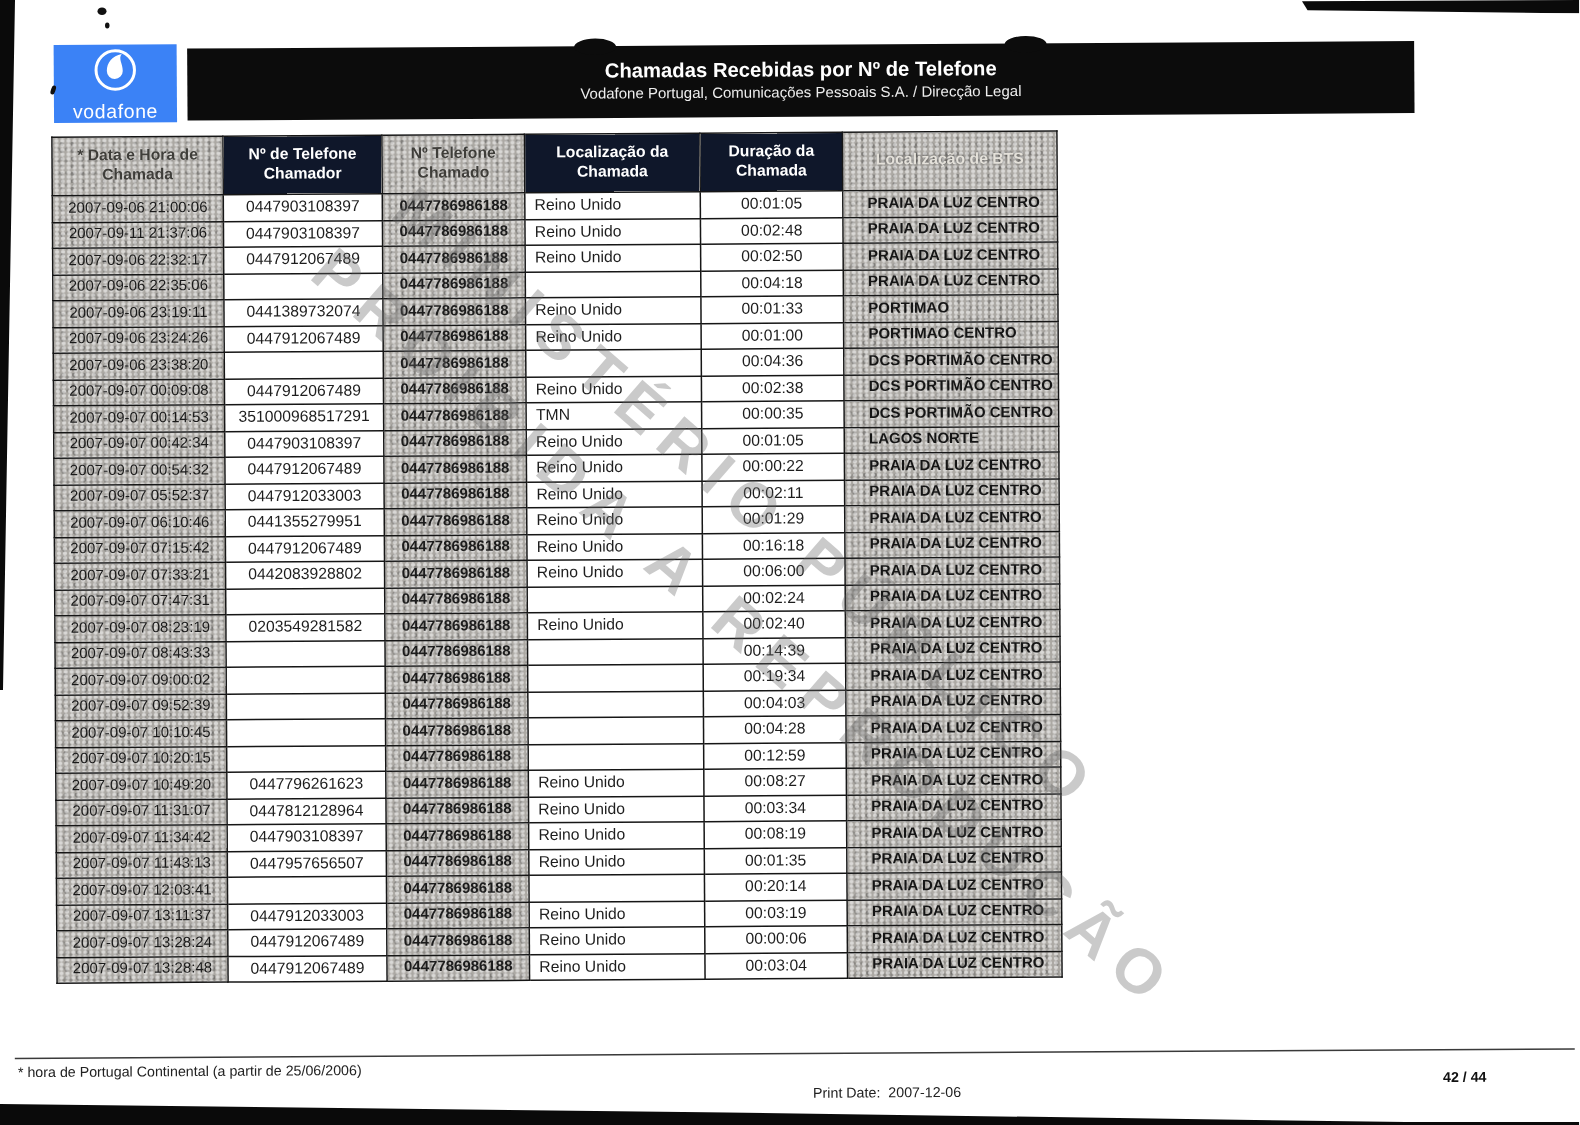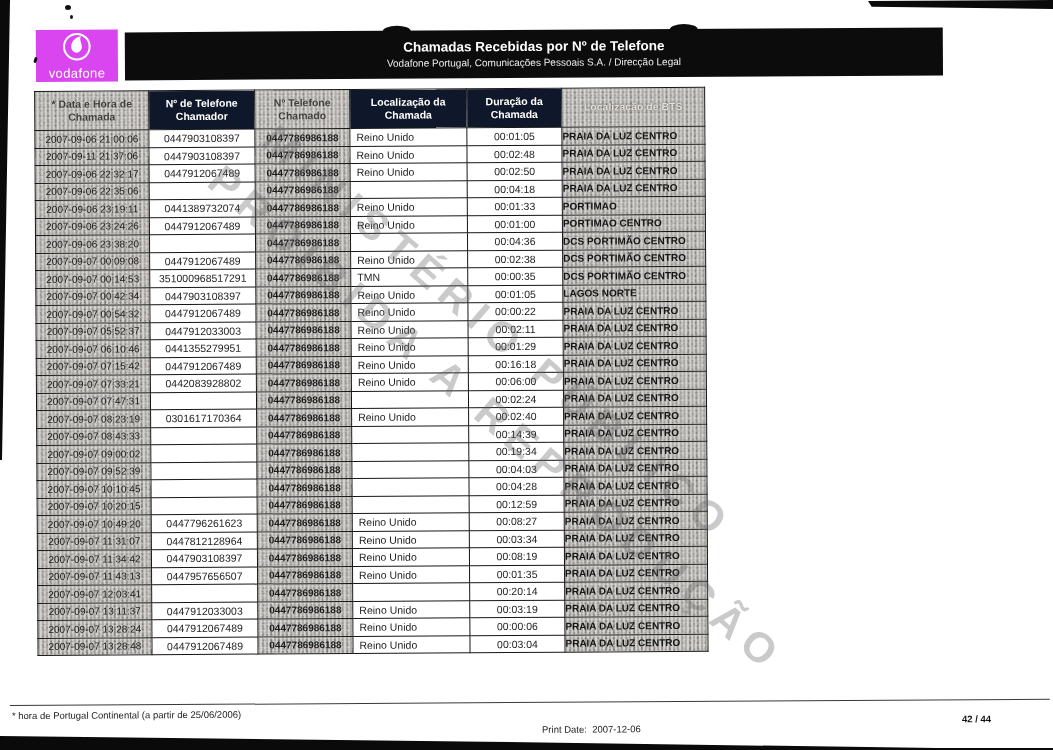--- a/index.html
+++ b/index.html
@@ -16,21 +16,21 @@
   .edge-strip-topright{position:absolute;left:868px;top:0;width:185px;height:9px;background:#0a0a0a;
     clip-path:polygon(0 10%,100% 0,100% 100%,2% 75%);z-index:9;}
   .bottom-wedge{position:absolute;left:0;top:734px;width:1053px;height:16px;background:#0a0a0a;
     clip-path:polygon(0 12%,46% 48%,89% 88%,100% 88%,100% 100%,0 100%);z-index:9;}
   .speck{position:absolute;background:#111;border-radius:50%;z-index:9;}
   .speck.s1{left:65px;top:5px;width:6px;height:5px;}
   .speck.s2{left:70px;top:15px;width:3px;height:4px;}
   .speck.s3{left:34px;top:57px;width:3px;height:6px;transform:rotate(18deg);border-radius:40%;}
 
   
-  .logo-box{position:absolute;left:38px;top:27px;width:82px;height:52px;background:#d946ef;
+  .logo-box{position:absolute;left:38px;top:27px;width:82px;height:52px;background:#3b82f6;
     display:flex;flex-direction:column;align-items:center;justify-content:center;gap:1px;}
   .logo-word{color:#fff;font-size:13px;letter-spacing:.4px;line-height:1;}
   .title-bar{position:absolute;left:127px;top:30px;width:818px;height:48px;background:#0c0c0c;
     display:flex;flex-direction:column;align-items:center;justify-content:center;gap:5px;}
   .title-bar .bump{position:absolute;top:-5px;width:28px;height:11px;background:#0c0c0c;border-radius:50%;}
   .bump.b1{left:258px;} .bump.b2{left:545px;}
   .doc-title{color:#fff;font-size:13.5px;font-weight:bold;line-height:1;}
   .doc-subtitle{color:#eee;font-size:10px;line-height:1;}
   .conf-box{position:absolute;left:952px;top:38px;width:68px;height:46px;background:#0c0c0c;
     display:flex;flex-direction:column;align-items:center;justify-content:center;gap:7px;}
@@ -50,21 +50,21 @@
       radial-gradient(circle, rgba(30,30,30,.30) 0 1px, transparent 1.5px),
       radial-gradient(circle, rgba(15,15,15,.22) 0 .8px, transparent 1.3px);
     background-size:4px 3px,7px 5px,5px 8px;
     background-position:0 0,2px 1px,1px 3px;
   }
   th.marked{color:#3f3e3a;font-weight:bold;text-shadow:0 0 1px rgba(255,255,255,.5);}
   th.marked.light{color:#e4e1da;text-shadow:0 0 2px rgba(0,0,0,.6);}
   td.c0{font-size:10px;color:#1a1a1a;}
   td.c2{font-weight:bold;font-size:10px;color:#1c1c1c;}
   td.c3{text-align:left;padding-left:6px;}
-  td.c5{text-align:left;padding-left:0;font-weight:bold;font-size:10px;color:#151515;}
+  td.c5{text-align:left;padding-left:16px;font-weight:bold;font-size:10px;color:#151515;}
 
   
   .watermark{position:absolute;left:282px;top:118px;transform:rotate(41deg);transform-origin:0 0;
     z-index:6;pointer-events:none;color:rgba(100,100,100,.34);font-weight:bold;}
   .watermark .wline{font-size:42px;letter-spacing:9px;line-height:1;white-space:nowrap;}
   .watermark .wline.l2{margin-top:24px;margin-left:-14px;}
 
   
   .footer-rule{position:absolute;left:8px;top:702px;width:1040px;height:0;border-top:1.2px solid #3a3a3a;}
   .footnote{position:absolute;left:10px;top:707px;font-size:9.5px;color:#222;}
@@ -245,21 +245,21 @@
         <tr>
           <td class="c0 marked">2007-09-07 07:47:31</td>
           <td class="c1"></td>
           <td class="c2 marked">0447786986188</td>
           <td class="c3"></td>
           <td class="c4">00:02:24</td>
           <td class="c5 marked">PRAIA DA LUZ CENTRO</td>
         </tr>
         <tr>
           <td class="c0 marked">2007-09-07 08:23:19</td>
-          <td class="c1">0301617170364</td>
+          <td class="c1">0203549281582</td>
           <td class="c2 marked">0447786986188</td>
           <td class="c3">Reino Unido</td>
           <td class="c4">00:02:40</td>
           <td class="c5 marked">PRAIA DA LUZ CENTRO</td>
         </tr>
         <tr>
           <td class="c0 marked">2007-09-07 08:43:33</td>
           <td class="c1"></td>
           <td class="c2 marked">0447786986188</td>
           <td class="c3"></td>

